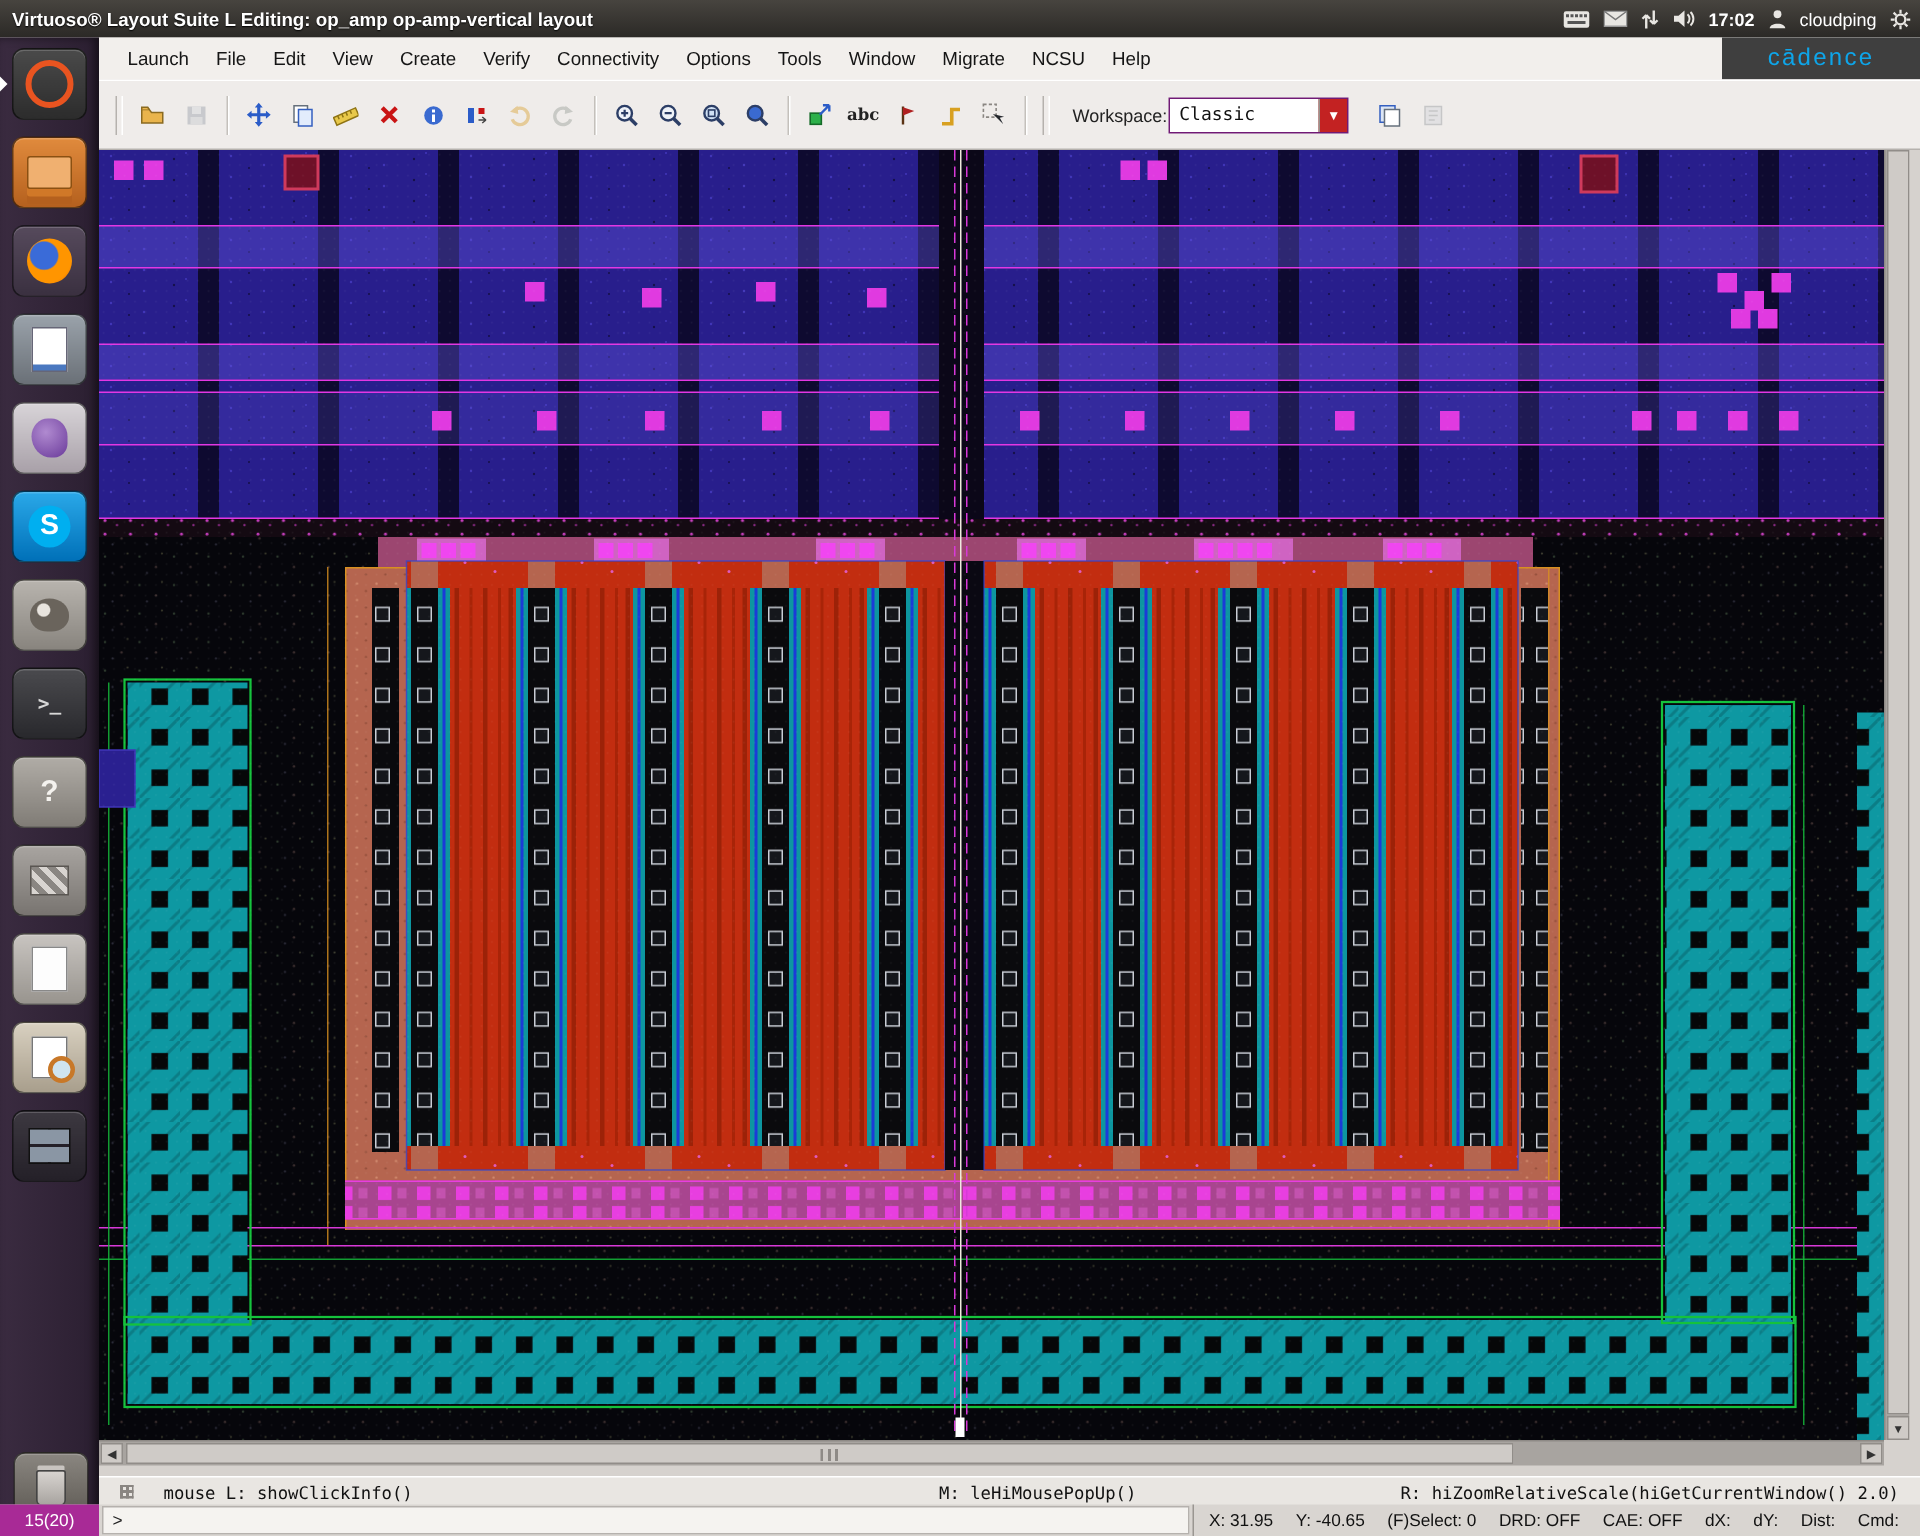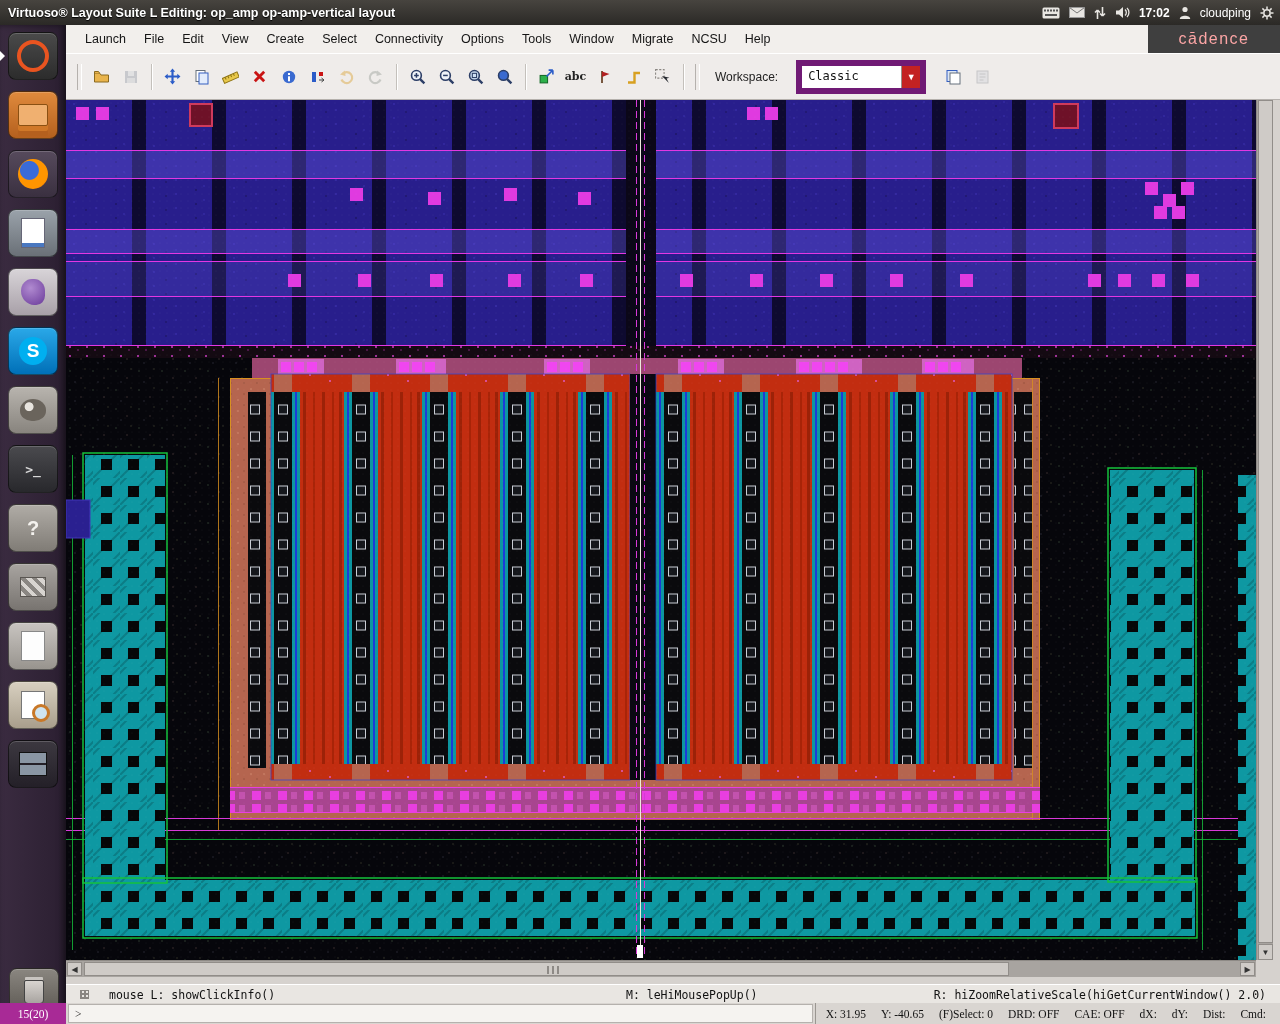--- a/index.html
+++ b/index.html
@@ -27,33 +27,33 @@
     border-left:5px solid #fff;border-top:5px solid transparent;border-bottom:5px solid transparent;}
   .trash{position:absolute;bottom:8px;left:9px;margin:0;}
   .gl{font-size:20px;line-height:1;}
   .circ{border-radius:50%;display:block;}
 
   
   .menubar{position:absolute;left:66px;top:25px;right:0;height:28px;background:#f2efec;
     border-bottom:1px solid #c9c4bf;display:flex;align-items:center;gap:0;padding-left:10px;
     font-size:12.5px;color:#151515;}
   .mi{padding:0 9px;line-height:28px;cursor:default;}
-  .cadence{position:absolute;right:0;top:0;width:132px;height:28px;background:#3f3f3f;color:#fca5a5;
+  .cadence{position:absolute;right:0;top:0;width:132px;height:28px;background:#3f3f3f;color:#0ea5e9;
     display:flex;align-items:center;justify-content:center;font-size:16px;letter-spacing:1.5px;}
 
   .toolbar{position:absolute;left:66px;top:53px;right:0;height:47px;background:#efecea;
     border-top:1px solid #fff;border-bottom:1px solid #b5b1ad;display:flex;align-items:center;
     padding:0 6px;box-sizing:border-box;}
   .tbtn{width:27px;height:27px;border-radius:3px;display:flex;align-items:center;justify-content:center;
     background:transparent;border:1px solid transparent;padding:0;margin:0 1px;}
   .tbtn.disabled{opacity:.4;}
   .sep{width:1px;height:26px;background:#c4c0bb;box-shadow:1px 0 0 #fff;margin:0 6px;}
   .grip{width:3px;height:26px;border-left:1px solid #b5b1ad;border-right:1px solid #fff;margin:0 5px;}
-  .ws-label{font-size:12px;margin:0 18px 0 10px;color:#222;}
-  .combo{width:118px;height:22px;background:#fff;border:6px solid #701a75;display:flex;align-items:stretch;}
+  .ws-label{font-size:12px;margin:0 1px 0 10px;color:#222;}
+  .combo{width:118px;height:22px;background:#fff;border:1px solid #701a75;display:flex;align-items:stretch;}
   .combo .val{flex:1;font-size:12px;padding:3px 6px;color:#111;font-family:"DejaVu Sans Mono",monospace;}
   .combo .btn{width:18px;background:#c32222;color:#fff;display:flex;align-items:center;justify-content:center;
     font-size:9px;border-left:1px solid #97928c;}
   .abc{font-size:11px;font-weight:bold;color:#222;font-family:"DejaVu Serif",serif;}
 
   
   .canvas-wrap{position:absolute;left:66px;top:100px;width:1190px;height:860px;background:#000;}
   .canvas-wrap svg{display:block;}
 
   
@@ -81,21 +81,21 @@
     border-top:1px solid #fff;display:flex;align-items:center;
     font-family:"DejaVu Sans Mono",monospace;font-size:11.5px;color:#111;}
   .statusbar .s-left{margin-left:14px;display:flex;align-items:center;gap:20px;}
   .statusbar .s-mid{position:absolute;left:540px;padding-left:20px;}
   .statusbar .s-right{position:absolute;right:14px;}
   .gridicon{width:9px;height:9px;background:
     repeating-linear-gradient(0deg,#8a8682 0 2px,transparent 2px 4px),
     repeating-linear-gradient(90deg,#8a8682 0 2px,transparent 2px 4px);}
 
   .commandbar{position:absolute;left:0px;top:1003px;right:0;height:21px;background:#d9d5d1;
-    display:flex;align-items:stretch;font-family:Liberation Serif, serif;font-size:11.5px;color:#111;}
+    display:flex;align-items:stretch;font-family:Liberation Sans, sans-serif;font-size:11.5px;color:#111;}
   .cmd-count{width:66px;background:#a82a96;color:#fff;display:flex;align-items:center;
     justify-content:center;}
   .cmd-input{flex:1;background:#f5f3f0;border:1px solid #b5b1ad;margin:1px 2px;display:flex;
     align-items:center;padding-left:6px;color:#222;}
   .cmd-fields{display:flex;align-items:center;gap:15px;padding:0 14px 0 10px;border-left:1px solid #9a9691;}
 </style>
 </head>
 <body>
 
 <div class="topbar">
@@ -198,21 +198,21 @@
       <span style="width:18px;height:22px;background:linear-gradient(#d8d4d0,#a8a4a0);border-radius:2px 2px 4px 4px;border:1px solid #444;box-shadow:0 -4px 0 -1px #c8c4c0;"></span>
     </div>
 </div>
 
 <div class="menubar">
   <span class="mi">Launch</span>
   <span class="mi">File</span>
   <span class="mi">Edit</span>
   <span class="mi">View</span>
   <span class="mi">Create</span>
-  <span class="mi">Select</span>
+  <span class="mi">Verify</span>
   <span class="mi">Connectivity</span>
   <span class="mi">Options</span>
   <span class="mi">Tools</span>
   <span class="mi">Window</span>
   <span class="mi">Migrate</span>
   <span class="mi">NCSU</span>
   <span class="mi">Help</span>
   <div class="cadence">cādence</div>
 </div>
 

